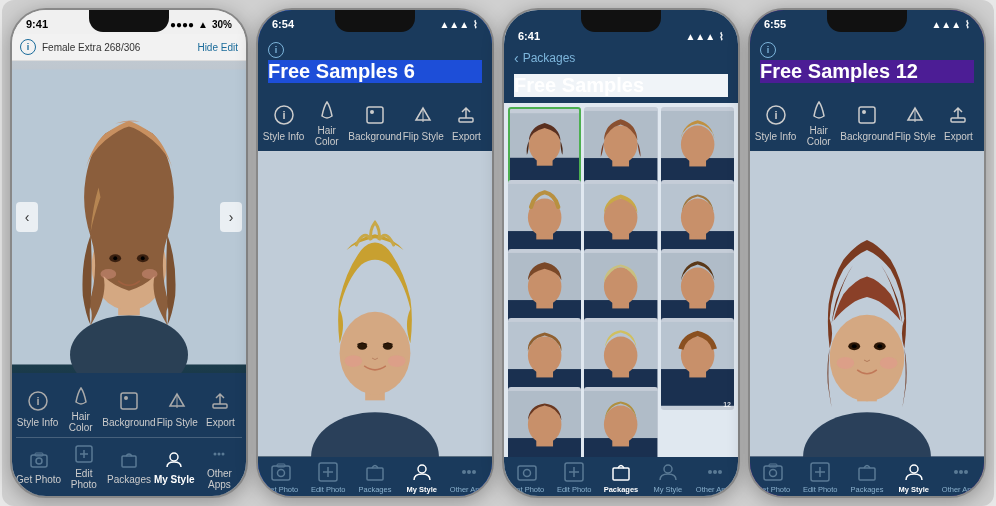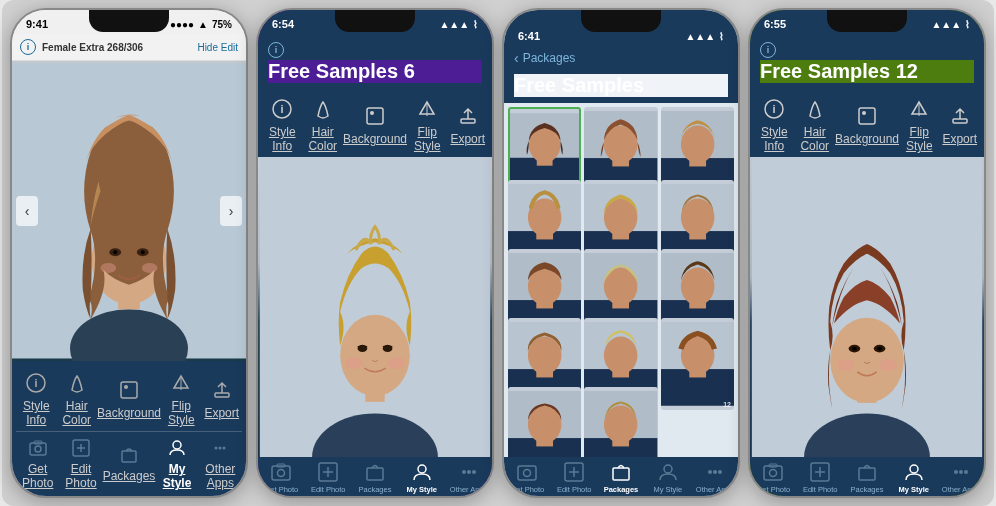--- a/index.html
+++ b/index.html
@@ -113,37 +113,36 @@
       width: 28px; height: 28px;
       display: flex; align-items: center; justify-content: center;
       font-size: 16px;
     }
     .toolbar-icon-small {
       width: 24px; height: 24px;
       display: flex; align-items: center; justify-content: center;
       font-size: 13px;
     }
     .toolbar-label {
-      font-size: 12px;
+      font-size: 10px;
       color: #ccc;
       text-align: center;
-      text-decoration: underline;
     }
     .toolbar-label-active {
       color: #fff;
       font-weight: 600;
     }
     .toolbar-divider {
       height: 1px;
       background: rgba(255,255,255,0.2);
       margin: 2px 0;
     }
     
     .screen2 {
-      background: #4c1d95;
+      background: #1d4ed8;
     }
     .screen2 .top-header {
       background: #1a3a5c;
       padding: 8px 10px 6px;
     }
     .screen2 .title {
       color: #fff;
       font-size: 20px;
       font-weight: 700;
     }
@@ -200,21 +199,21 @@
     .grid-item-num {
       position: absolute;
       bottom: 2px;
       right: 3px;
       font-size: 7px;
       color: rgba(255,255,255,0.8);
       font-weight: 600;
     }
     
     .screen4 {
-      background: #4d7c0f;
+      background: #4c1d95;
     }
     .screen4 .top-header {
       background: #1a3a5c;
       padding: 8px 10px 6px;
     }
     .screen4 .title {
       color: #fff;
       font-size: 20px;
       font-weight: 700;
     }
@@ -299,27 +298,27 @@
 <div class="screens-container">
 
   <div class="phone-screen screen1">
     <div class="notch"></div>
 
     <div class="status-bar" style="background:#f0f0f0; padding-top:8px;">
       <span>9:41</span>
       <div class="status-icons">
         <span>●●●●</span>
         <span>▲</span>
-        <span>75%</span>
+        <span>30%</span>
       </div>
     </div>
 
     <div class="screen1 top-bar" style="background:#f2f2f2; display:flex; align-items:center; padding:5px 8px; gap:6px; border-bottom:1px solid #ddd; font-size:11px;">
       <div class="info-icon">i</div>
-      <span style="font-size:10px; color:#333;font-weight:bold;">Female Extra 268/306</span>
+      <span style="font-size:10px; color:#333;">Female Extra 268/306</span>
       <span style="margin-left:auto; color:#1a6b9a; font-size:10px;">Hide Edit</span>
     </div>
 
     <div class="main-image">
       <div class="s1-photo">
         <svg class="svg-container" viewBox="0 0 238 300" xmlns="http://www.w3.org/2000/svg">
 
           <rect width="238" height="300" fill="#b8c8d5"></rect>
 
           <ellipse cx="119" cy="290" rx="60" ry="40" fill="#2a4055"></ellipse>

